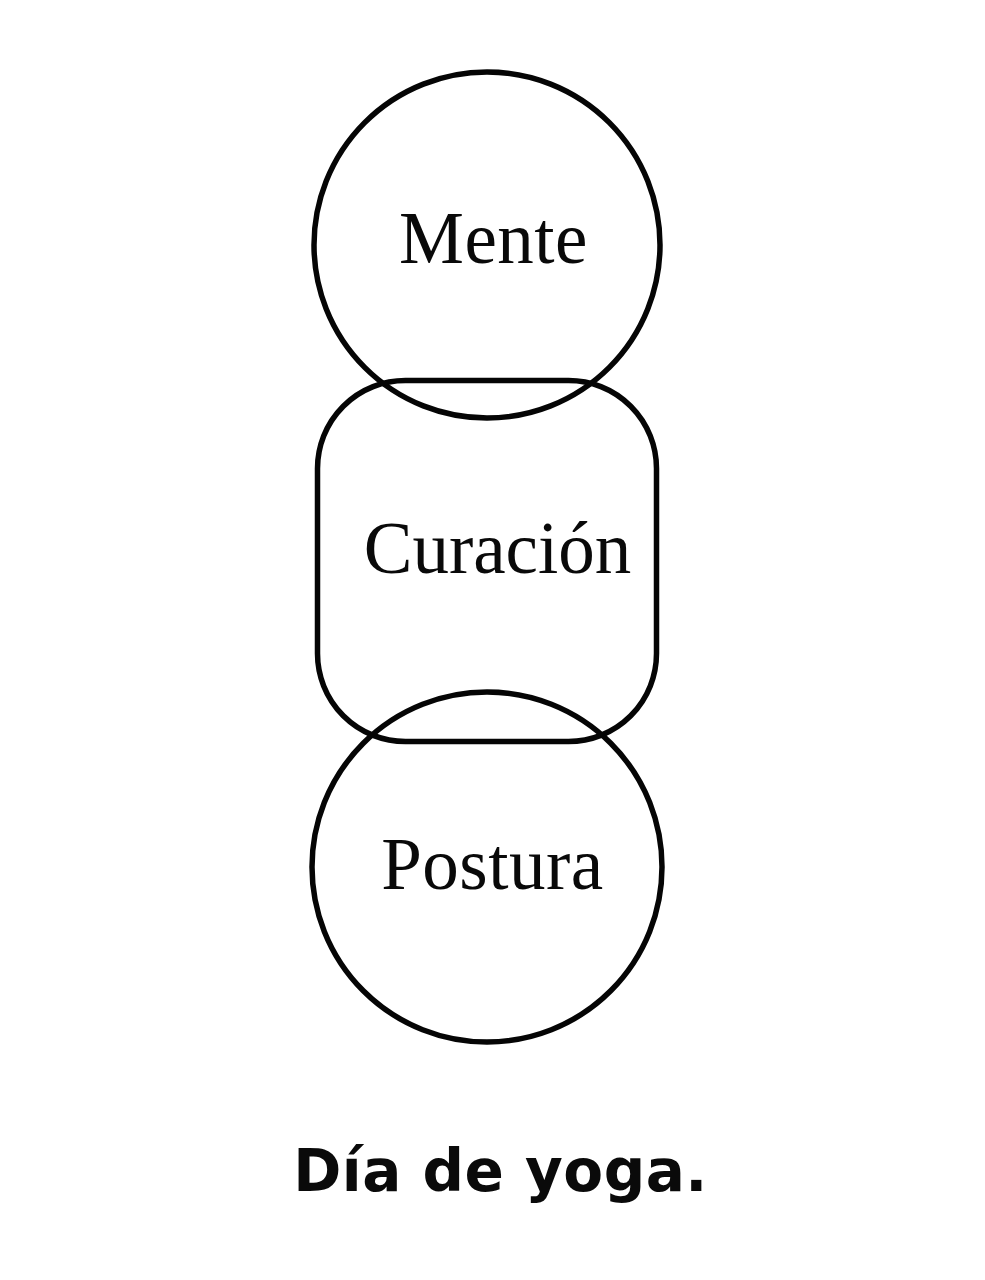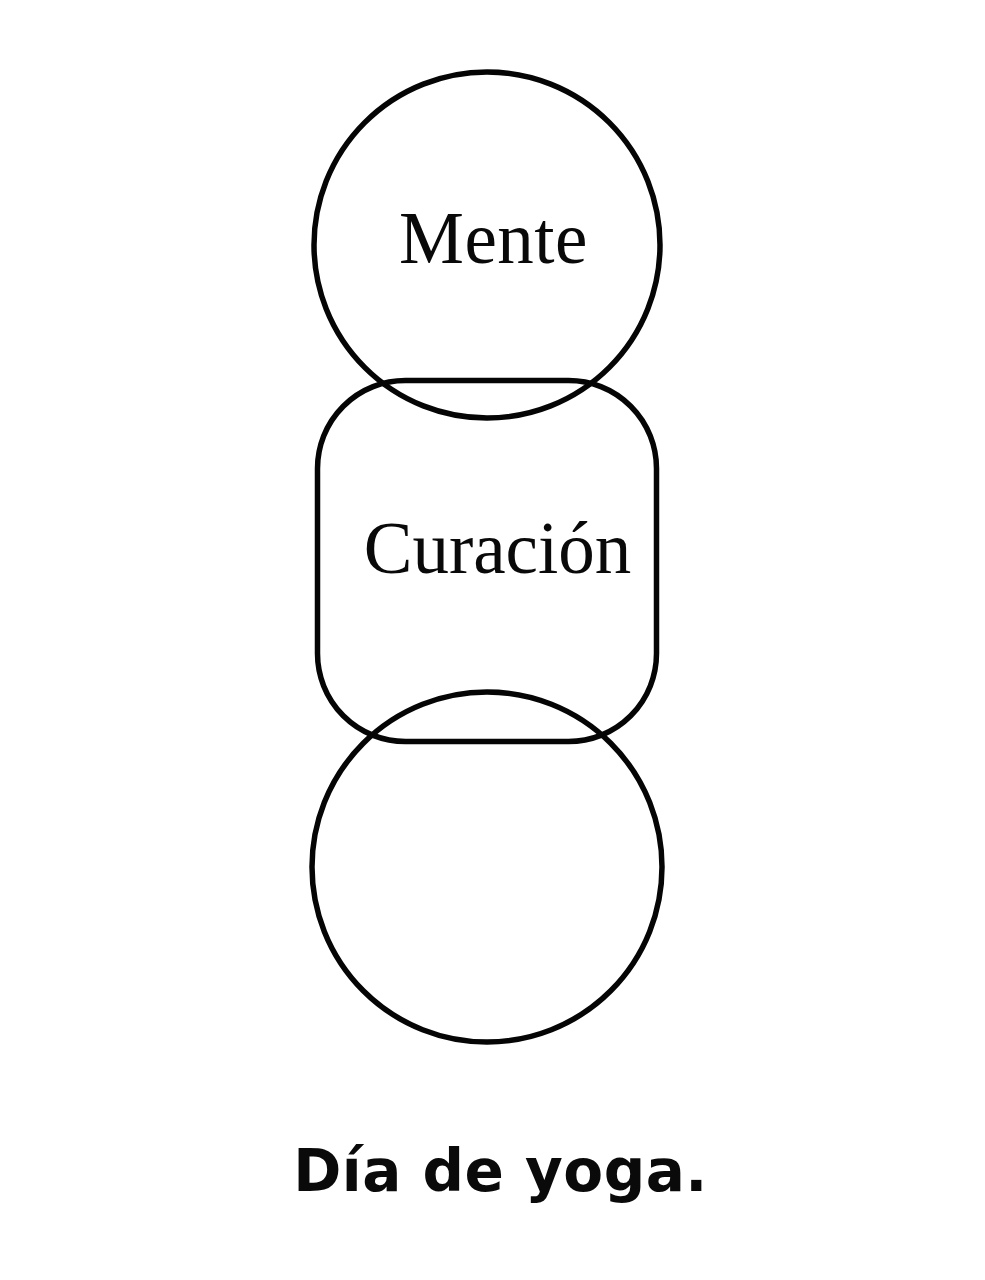--- a/index.html
+++ b/index.html
@@ -108,16 +108,17 @@
 
     <rect class="outline-shape" x="317.5" y="380.5" width="339" height="361" rx="88" ry="88"></rect>
 
     <circle class="outline-shape" cx="487" cy="867" r="175"></circle>
   </svg>
 
   <div class="shape-label" id="label-mente">Mente</div>
 
   <div class="shape-label" id="label-curacion">Curación</div>
 
+  <div class="shape-label" id="label-postura">Postura</div>
 
   <div id="caption">Día de yoga.</div>
 
 </div>
 
 </body></html>

